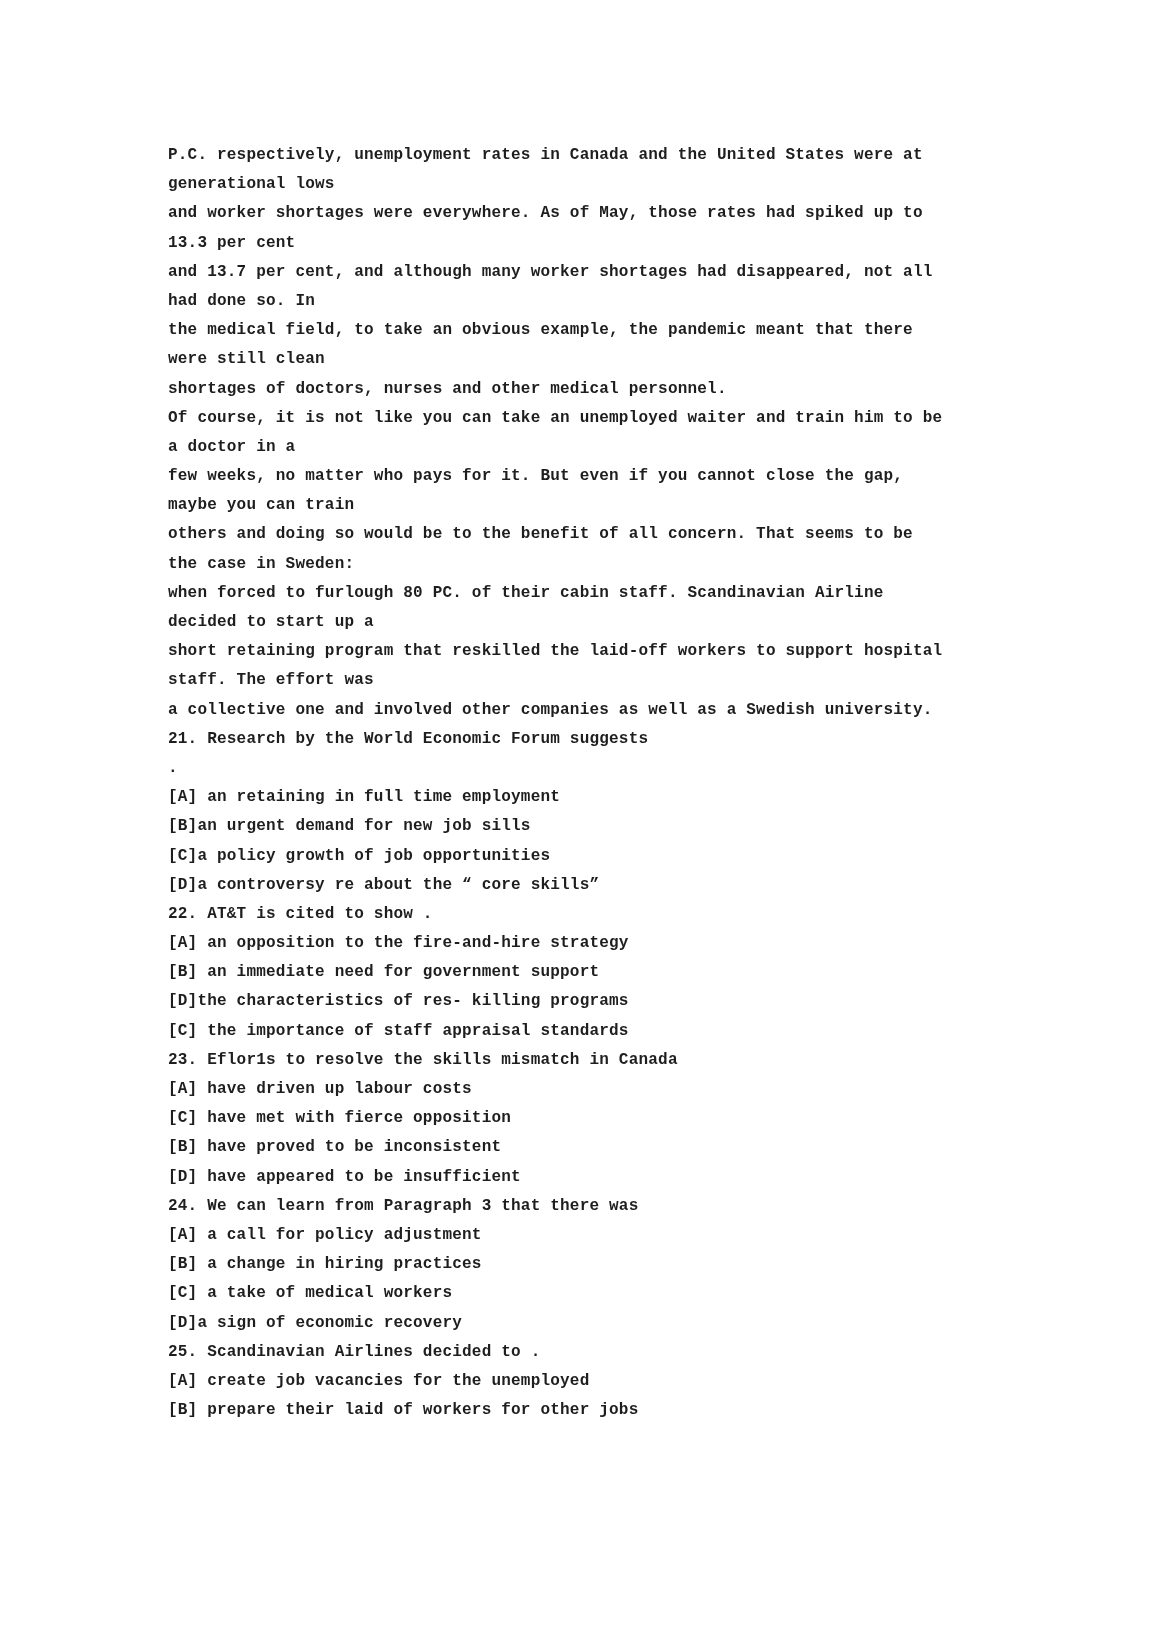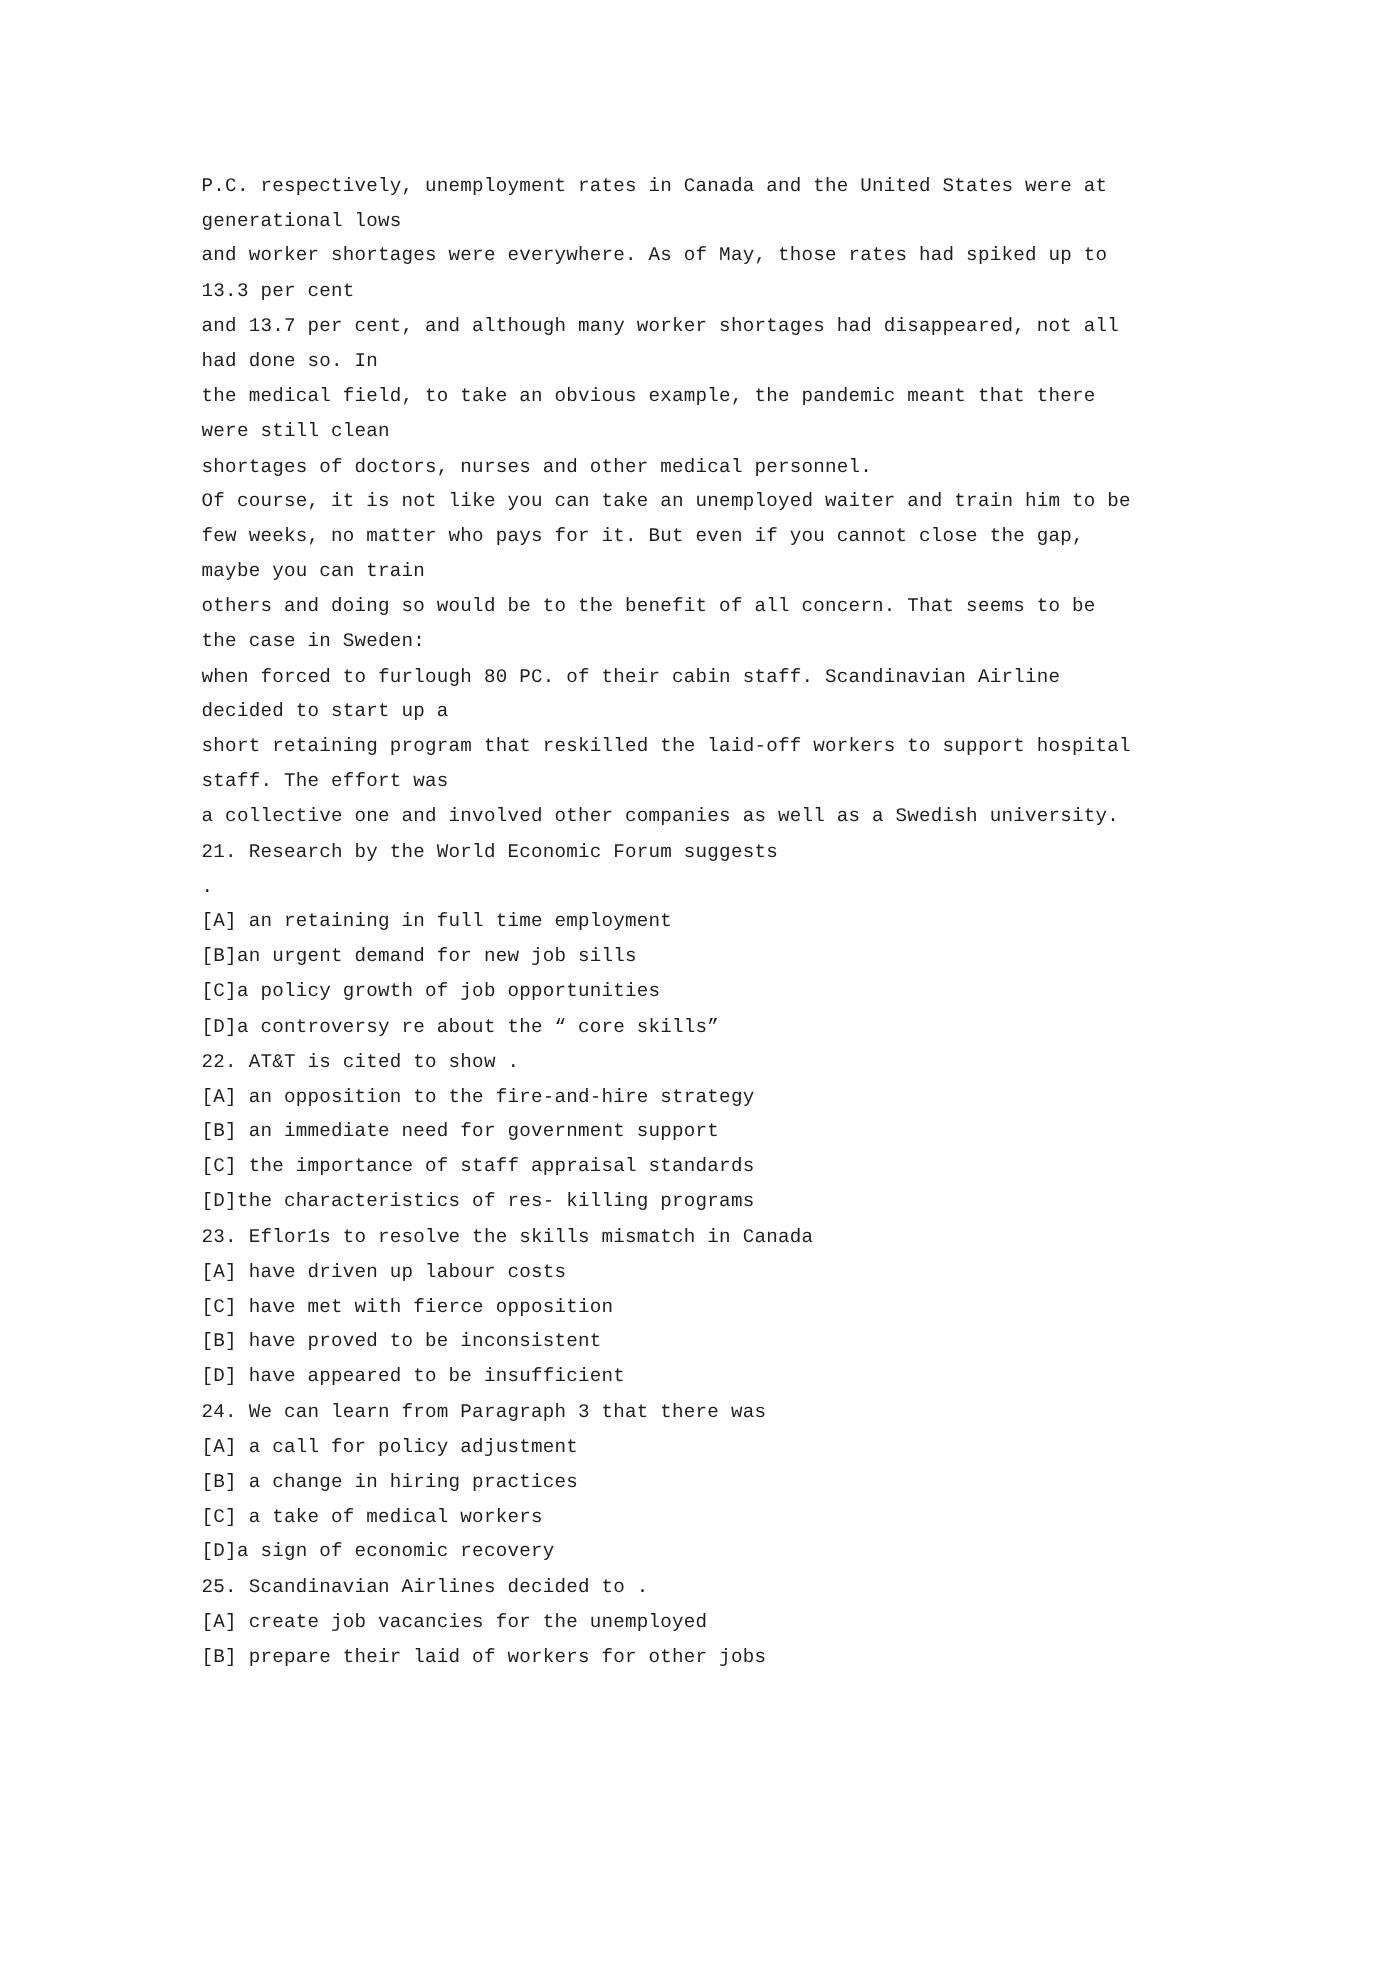--- a/index.html
+++ b/index.html
@@ -10,20 +10,21 @@
     background: #ffffff;
     overflow: hidden;
   }
   .page {
     position: relative;
     width: 1158px;
     height: 1638px;
     background: #ffffff;
     font-family: "Liberation Mono", "DejaVu Sans Mono", monospace;
     color: #1e1e1e;
+    font-weight: bold;
   }
   .doc-body {
     position: absolute;
     left: 168px;
     top: 141px;
     width: 880px;
   }
   .line {
     font-size: 16px;
     line-height: 29.2px;
@@ -40,40 +41,41 @@
       <div class="line">P.C. respectively, unemployment rates in Canada and the United States were at</div>
       <div class="line">generational lows</div>
       <div class="line">and worker shortages were everywhere. As of May, those rates had spiked up to</div>
       <div class="line">13.3 per cent</div>
       <div class="line">and 13.7 per cent, and although many worker shortages had disappeared, not all</div>
       <div class="line">had done so. In</div>
       <div class="line">the medical field, to take an obvious example, the pandemic meant that there</div>
       <div class="line">were still clean</div>
       <div class="line">shortages of doctors, nurses and other medical personnel.</div>
       <div class="line">Of course, it is not like you can take an unemployed waiter and train him to be</div>
+      <div class="line">a doctor in a</div>
       <div class="line">few weeks, no matter who pays for it. But even if you cannot close the gap,</div>
       <div class="line">maybe you can train</div>
       <div class="line">others and doing so would be to the benefit of all concern. That seems to be</div>
       <div class="line">the case in Sweden:</div>
       <div class="line">when forced to furlough 80 PC. of their cabin staff. Scandinavian Airline</div>
       <div class="line">decided to start up a</div>
       <div class="line">short retaining program that reskilled the laid-off workers to support hospital</div>
       <div class="line">staff. The effort was</div>
       <div class="line">a collective one and involved other companies as well as a Swedish university.</div>
       <div class="line">21. Research by the World Economic Forum suggests</div>
       <div class="line">.</div>
       <div class="line">[A] an retaining in full time employment</div>
       <div class="line">[B]an urgent demand for new job sills</div>
       <div class="line">[C]a policy growth of job opportunities</div>
       <div class="line">[D]a controversy re about the “ core skills”</div>
       <div class="line">22. AT&amp;T is cited to show .</div>
       <div class="line">[A] an opposition to the fire-and-hire strategy</div>
       <div class="line">[B] an immediate need for government support</div>
+      <div class="line">[D]the characteristics of res- killing programs</div>
       <div class="line">[C] the importance of staff appraisal standards</div>
-      <div class="line">[D]the characteristics of res- killing programs</div>
       <div class="line">23. Eflor1s to resolve the skills mismatch in Canada</div>
       <div class="line">[A] have driven up labour costs</div>
       <div class="line">[C] have met with fierce opposition</div>
       <div class="line">[B] have proved to be inconsistent</div>
       <div class="line">[D] have appeared to be insufficient</div>
       <div class="line">24. We can learn from Paragraph 3 that there was</div>
       <div class="line">[A] a call for policy adjustment</div>
       <div class="line">[B] a change in hiring practices</div>
       <div class="line">[C] a take of medical workers</div>
       <div class="line">[D]a sign of economic recovery</div>

